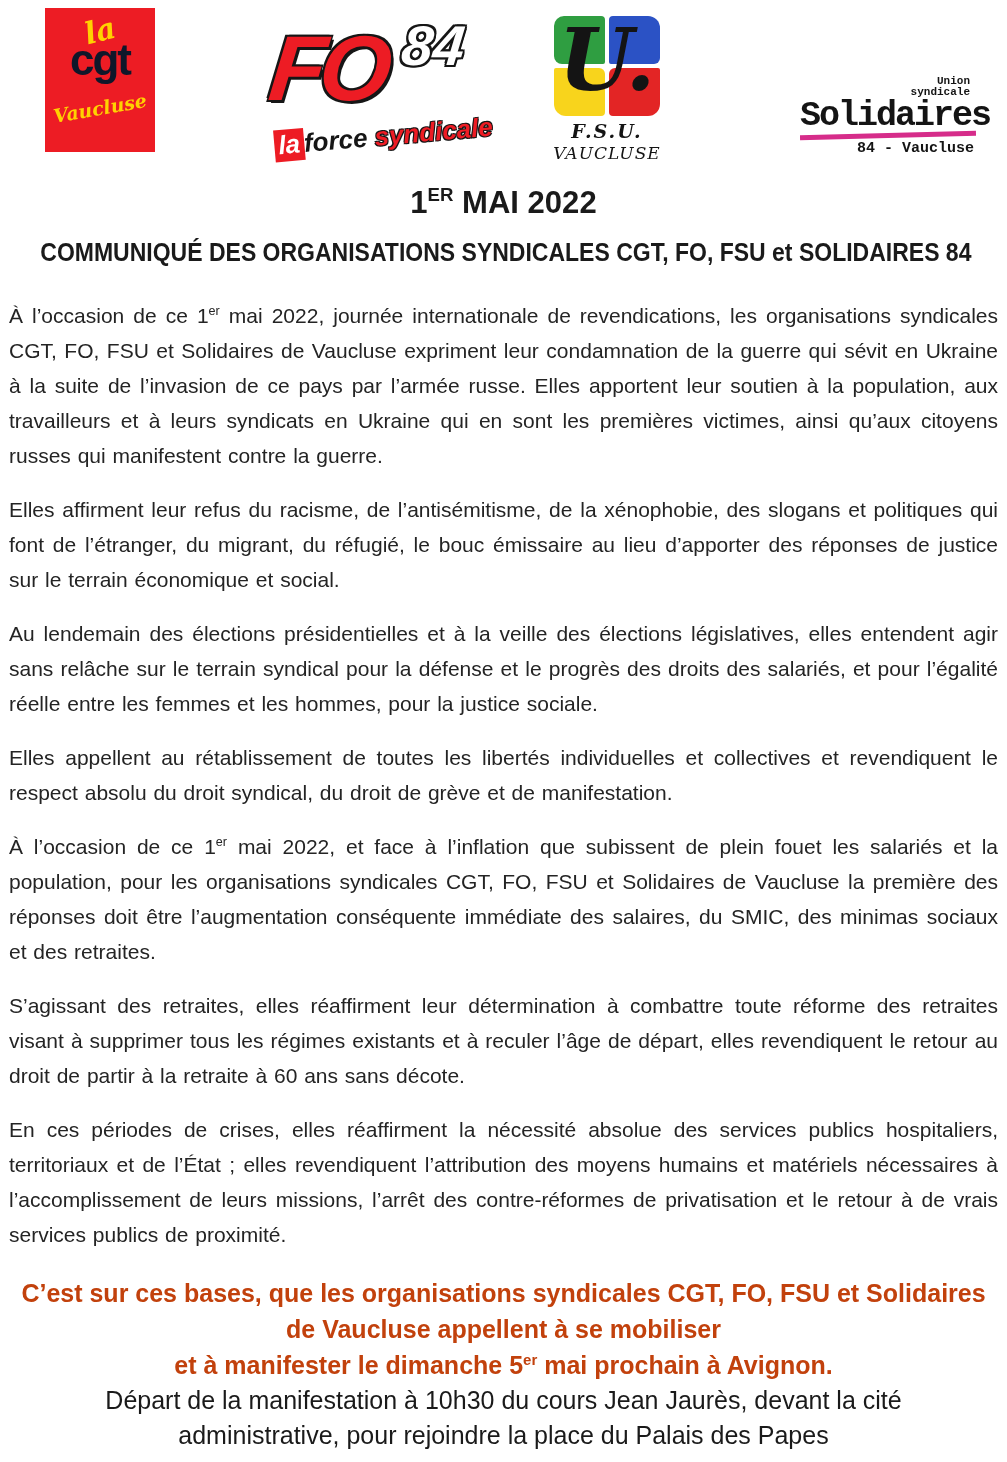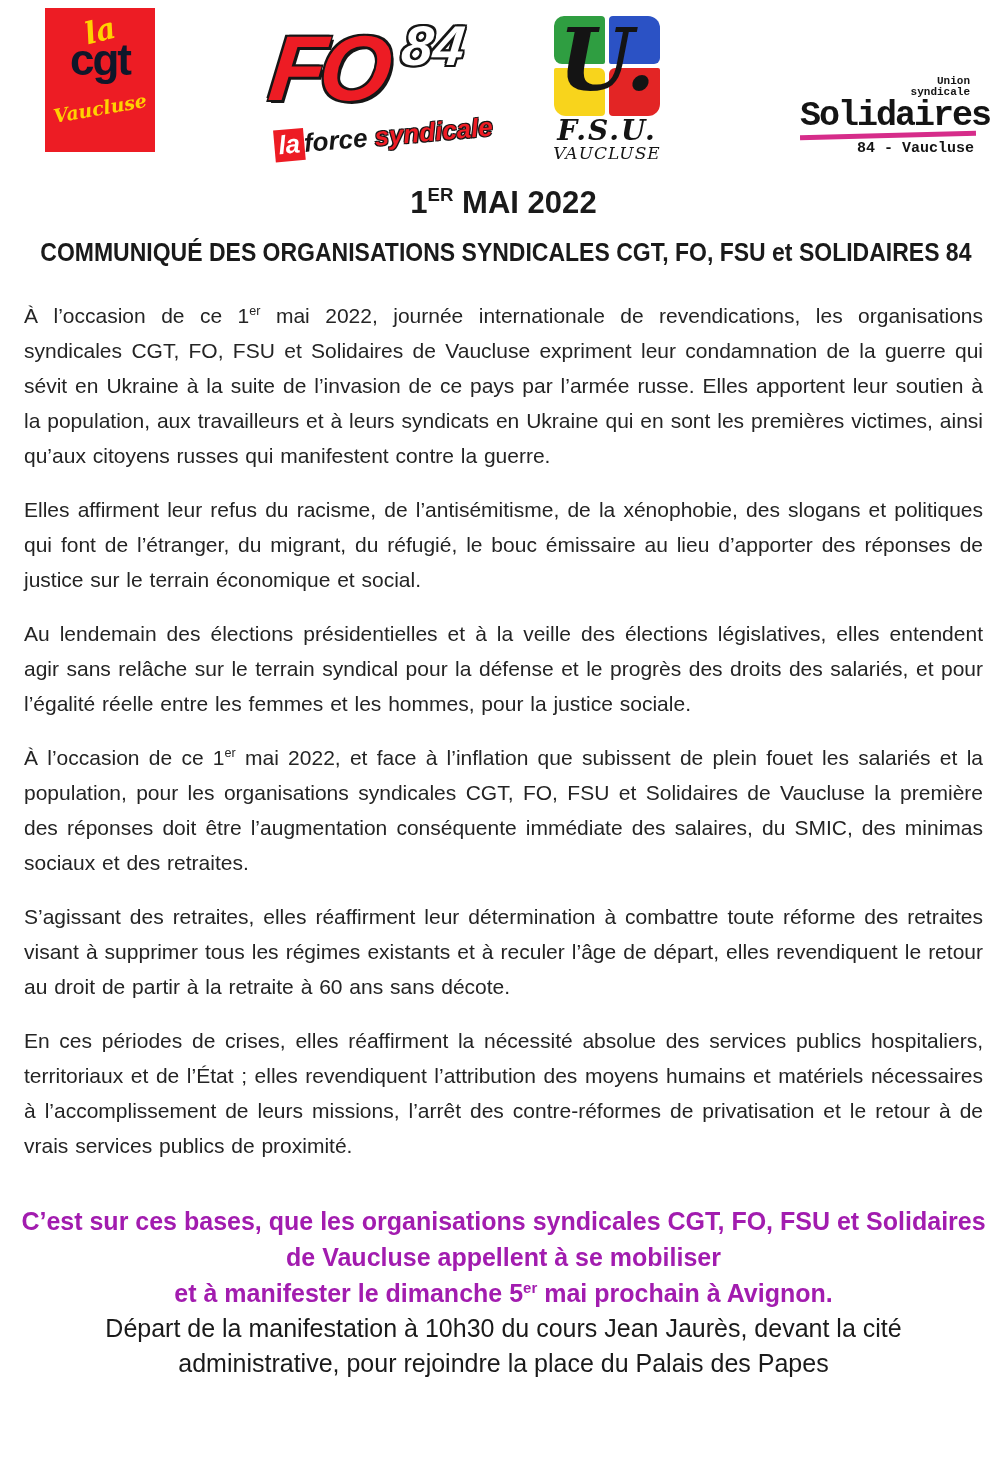--- a/index.html
+++ b/index.html
@@ -67,21 +67,21 @@
   .sq.blue   { right:0; top:0;   background:#2b52c5; border-radius:4px 12px 6px 2px; }
   .sq.yellow { left:0; bottom:0; background:#f8d41c; border-radius:2px 6px 4px 12px; }
   .sq.red    { right:0; bottom:0;background:#e32525; border-radius:6px 2px 12px 4px; }
   .fsu-u {
     position:absolute; left:50%; top:47%; transform:translate(-50%,-54%);
     font-family:"DejaVu Serif", serif; font-style:italic; font-weight:bold;
     font-size:86px; line-height:86px; color:#141414;
   }
   .fsu-name {
     font-family:"DejaVu Serif", serif; font-style:italic; font-weight:bold;
-    font-size:28px; line-height:26px; color:#141414; letter-spacing:2px; margin-top:2px;
+    font-size:19px; line-height:26px; color:#141414; letter-spacing:2px; margin-top:2px;
   }
   .fsu-region {
     font-family:"DejaVu Serif", serif; font-style:italic;
     font-size:17px; line-height:18px; color:#141414; letter-spacing:1px;
   }
 
   
   .logo-sol { position:absolute; left:772px; top:76px; width:176px; font-family:Liberation Mono, monospace; color:#141414;margin-left:28px; }
   .sol-union { text-align:right; font-weight:bold; font-size:11px; line-height:11px; padding-right:6px; }
   .sol-name  { font-weight:bold; font-size:35px; line-height:36px; letter-spacing:-2px; white-space:nowrap; }
@@ -93,30 +93,30 @@
     margin-top:13px; text-align:center; font-weight:bold; font-size:32px; line-height:34px;
     color:#1a1a1a; transform:scaleX(0.97);
   }
   .subtitle {
     margin-top:19px; text-align:center; font-weight:bold; font-size:25px; line-height:28px;
     color:#1a1a1a; white-space:nowrap; transform:scaleX(0.92); transform-origin:center;
   }
 
   
   .body-text {
-    margin-top:32px; padding:0 24px;
+    margin-top:32px; padding:0 9px;
     font-size:21px; line-height:35px; color:#242424;
     text-align:justify;
   }
   .para { margin-bottom:19px; word-spacing:1px; }
 
   
   .cta {
-    margin-top:40px; text-align:center; font-weight:bold;
-    font-size:25px; line-height:36px; color:#a21caf;
+    margin-top:23px; text-align:center; font-weight:bold;
+    font-size:25px; line-height:36px; color:#c2410c;
   }
   
   .footer-bold {
     text-align:center; font-weight:normal;
     font-size:25px; line-height:35px; color:#1a1a1a;
   }
 </style>
 </head>
 <body>
 
@@ -166,20 +166,21 @@
 <div class="title">
   <span>1</span><sup>ER</sup><span> MAI 2022</span>
 </div>
 
 <div class="subtitle">COMMUNIQUÉ DES ORGANISATIONS SYNDICALES CGT, FO, FSU et SOLIDAIRES 84</div>
 
 <div class="body-text">
     <p class="para"><span>À l’occasion de ce 1</span><sup>er</sup><span> mai 2022, journée internationale de revendications, les organisations syndicales CGT, FO, FSU et Solidaires de Vaucluse expriment leur condamnation de la guerre qui sévit en Ukraine à la suite de l’invasion de ce pays par l’armée russe. Elles apportent leur soutien à la population, aux travailleurs et à leurs syndicats en Ukraine qui en sont les premières victimes, ainsi qu’aux citoyens russes qui manifestent contre la guerre.</span></p>
     <p class="para"><span>Elles affirment leur refus du racisme, de l’antisémitisme, de la xénophobie, des slogans et politiques qui font de l’étranger, du migrant, du réfugié, le bouc émissaire au lieu d’apporter des réponses de justice sur le terrain économique et social.</span></p>
     <p class="para"><span>Au lendemain des élections présidentielles et à la veille des élections législatives, elles entendent agir sans relâche sur le terrain syndical pour la défense et le progrès des droits des salariés, et pour l’égalité réelle entre les femmes et les hommes, pour la justice sociale.</span></p>
+    <p class="para"><span>Elles appellent au rétablissement de toutes les libertés individuelles et collectives et revendiquent le respect absolu du droit syndical, du droit de grève et de manifestation.</span></p>
     <p class="para"><span>À l’occasion de ce 1</span><sup>er</sup><span> mai 2022, et face à l’inflation que subissent de plein fouet les salariés et la population, pour les organisations syndicales CGT, FO, FSU et Solidaires de Vaucluse la première des réponses doit être l’augmentation conséquente immédiate des salaires, du SMIC, des minimas sociaux et des retraites.</span></p>
     <p class="para"><span>S’agissant des retraites, elles réaffirment leur détermination à combattre toute réforme des retraites visant à supprimer tous les régimes existants et à reculer l’âge de départ, elles revendiquent le retour au droit de partir à la retraite à 60 ans sans décote.</span></p>
     <p class="para"><span>En ces périodes de crises, elles réaffirment la nécessité absolue des services publics hospitaliers, territoriaux et de l’État ; elles revendiquent l’attribution des moyens humains et matériels nécessaires à l’accomplissement de leurs missions, l’arrêt des contre-réformes de privatisation et le retour à de vrais services publics de proximité.</span></p>
   </div>
 
 <div class="cta">
     <div class="cta-line"><span>C’est sur ces bases, que les organisations syndicales CGT, FO, FSU et Solidaires</span></div>
     <div class="cta-line"><span>de Vaucluse appellent à se mobiliser</span></div>
     <div class="cta-line"><span>et à manifester le dimanche 5</span><sup>er</sup><span> mai prochain à Avignon.</span></div>
   </div>

